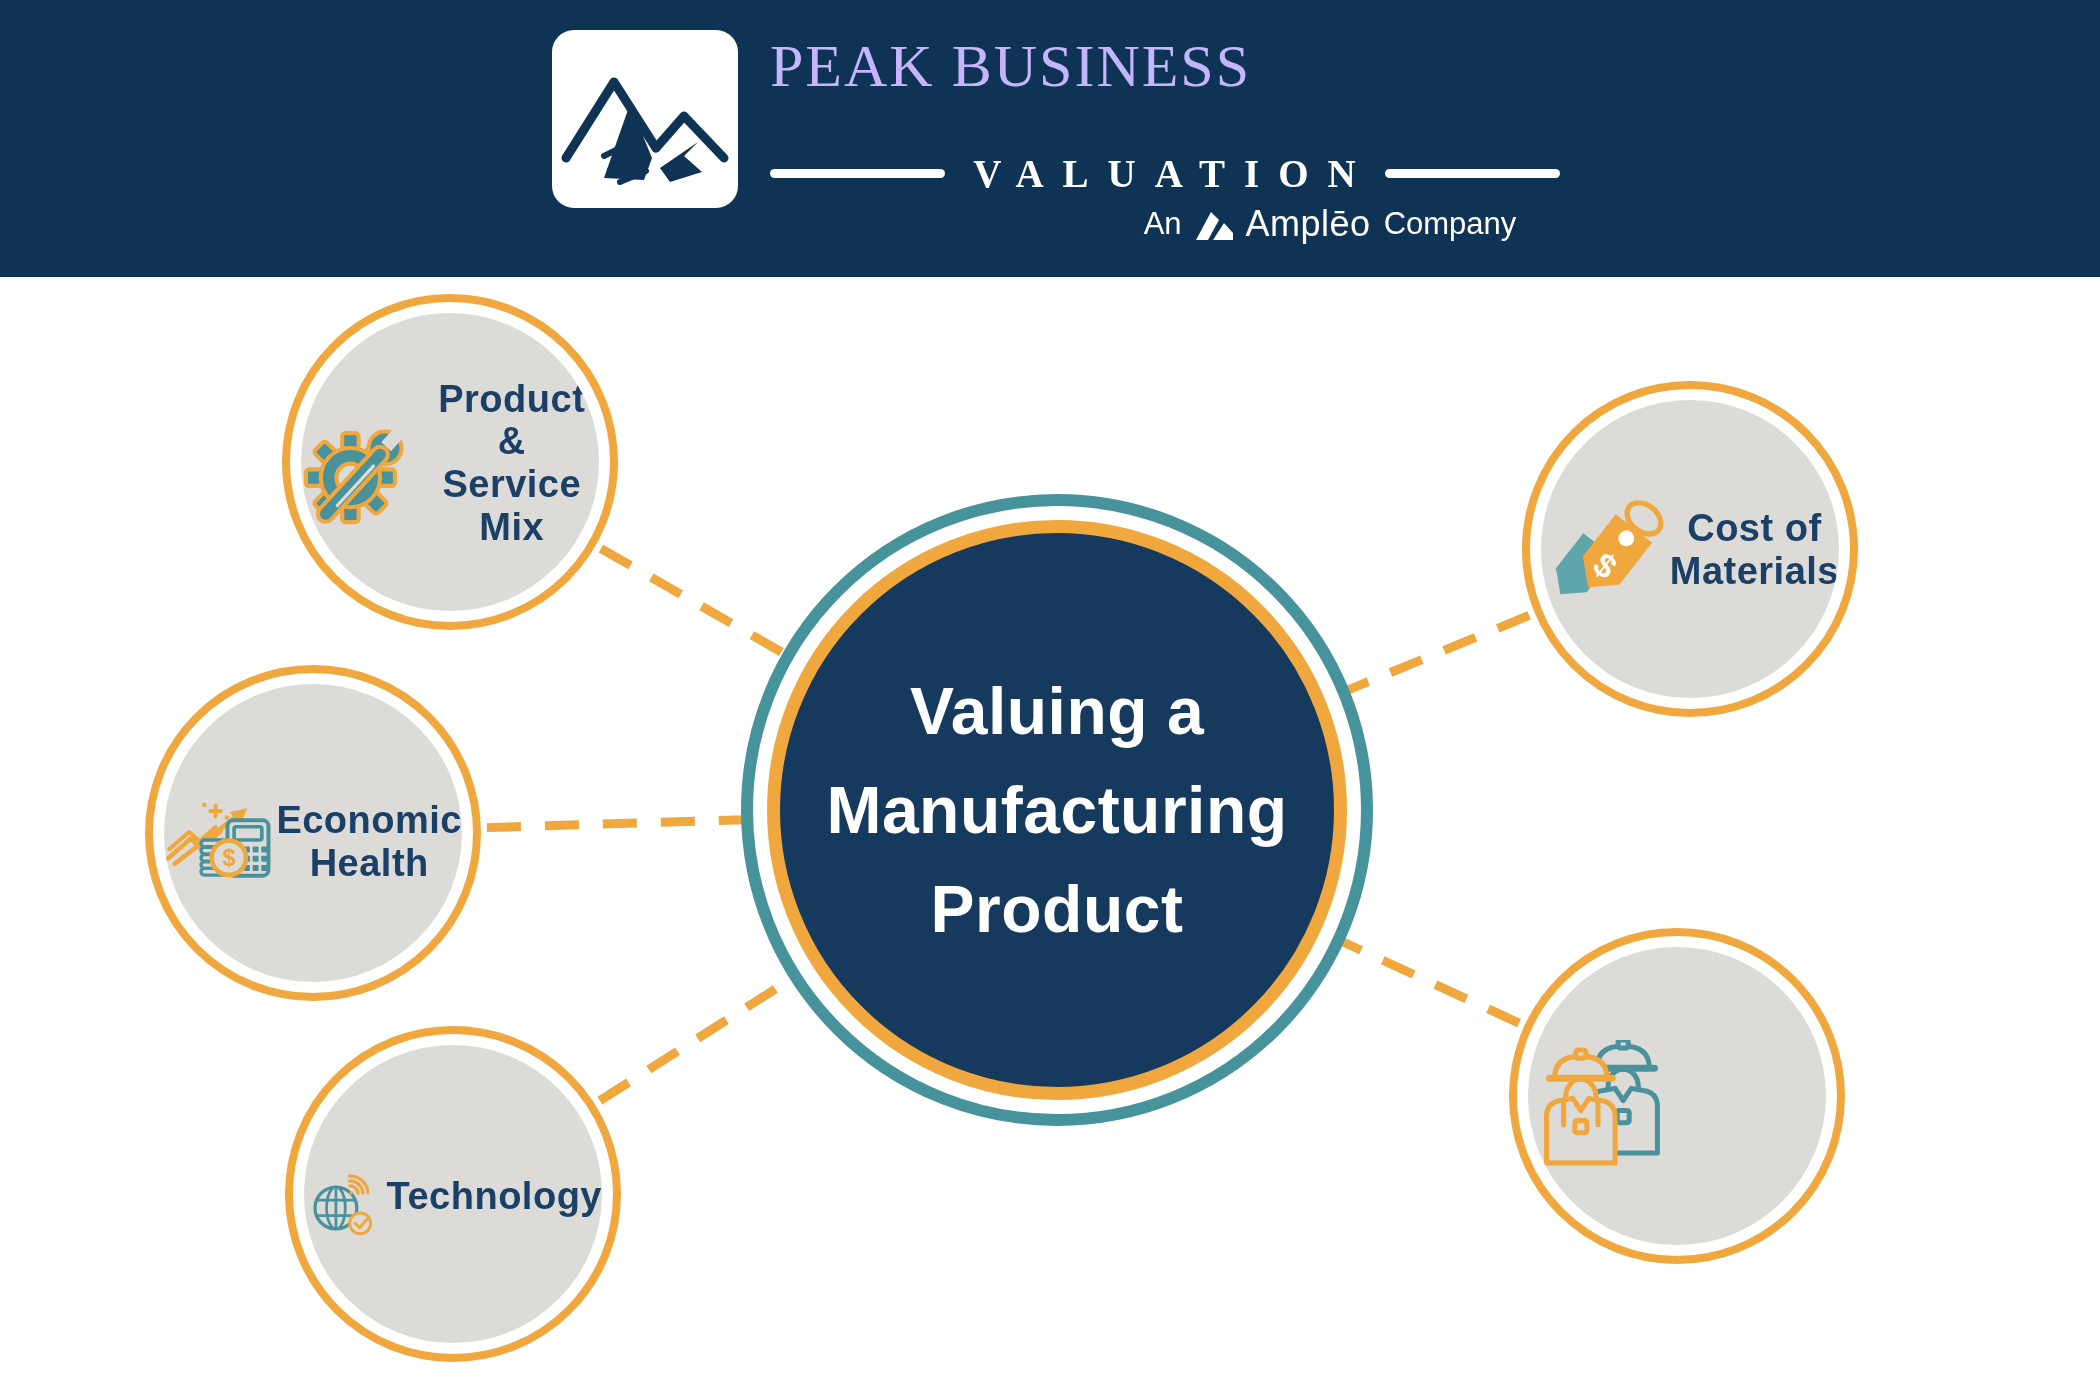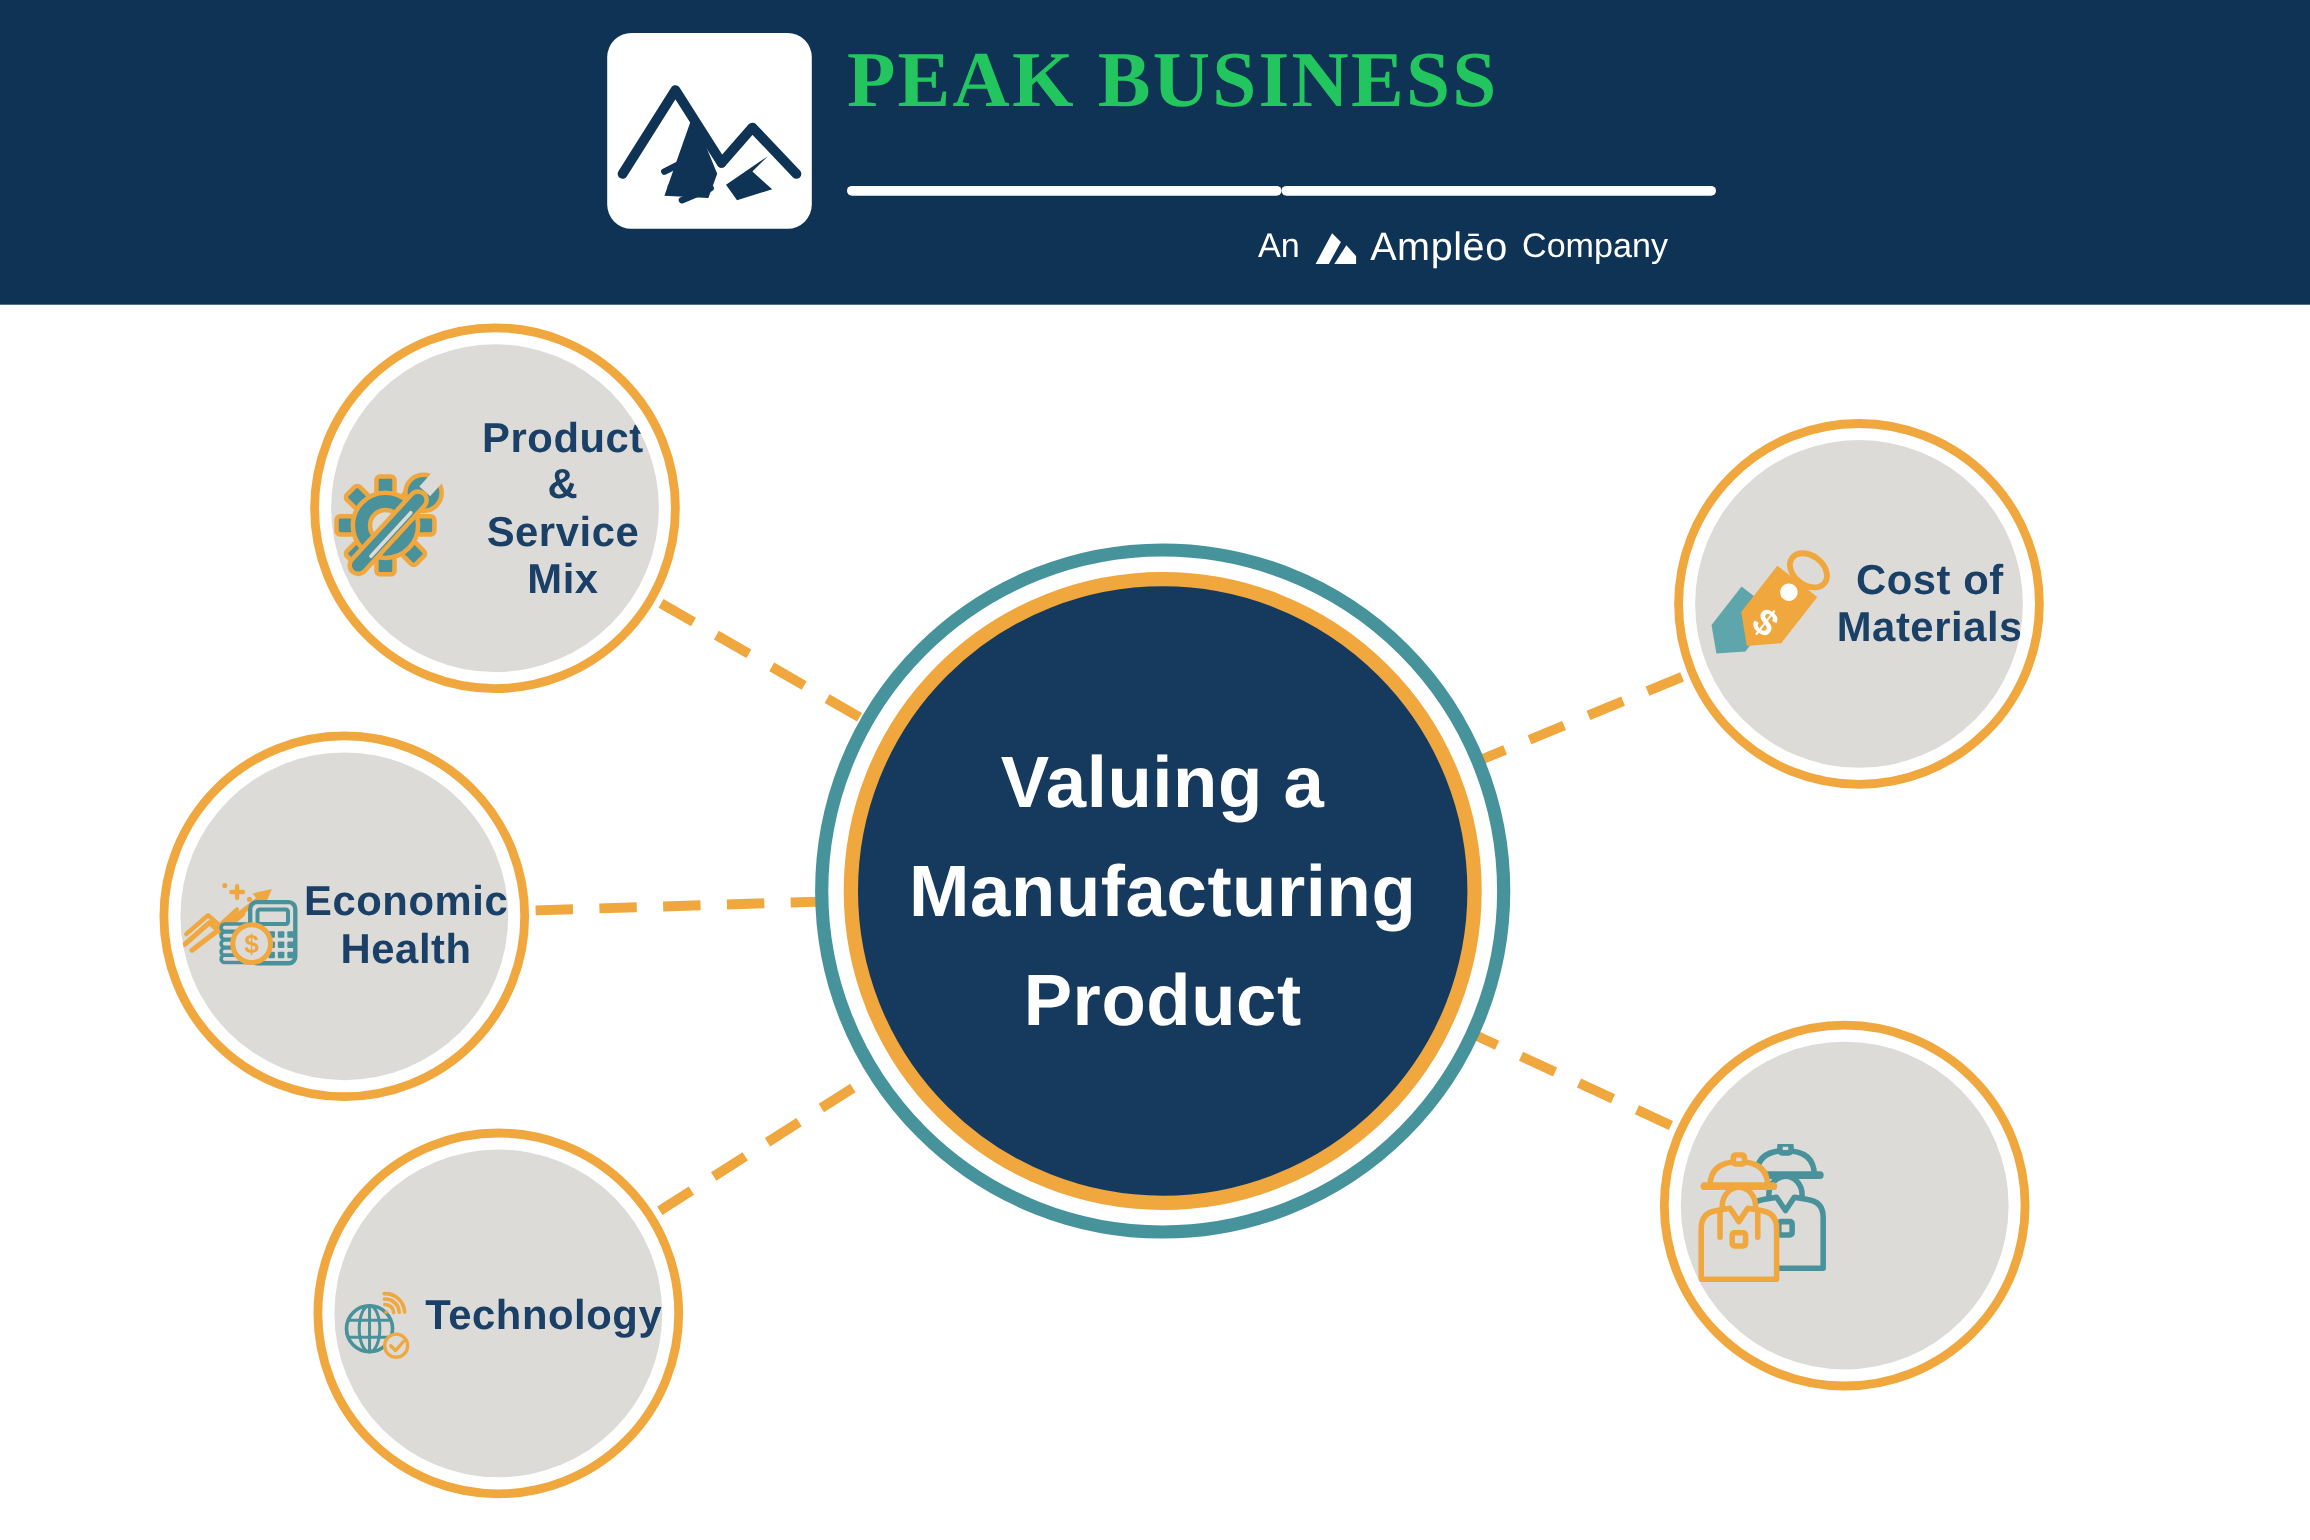--- a/index.html
+++ b/index.html
@@ -2,22 +2,22 @@
 <html><head>
 <meta charset="utf-8">
 <style>
   html,body{margin:0;padding:0;background:#ffffff;}
   .canvas{position:relative;width:2100px;height:1400px;background:#ffffff;overflow:hidden;
           font-family:"Liberation Sans",sans-serif;}
   
   .topbar{position:absolute;left:0;top:0;width:2100px;height:277px;background:#0E3355;}
   .logo-box{position:absolute;left:552px;top:30px;width:186px;height:178px;background:#ffffff;border-radius:22px;}
   .logo-box svg{position:absolute;left:0;top:0;width:100%;height:100%;}
-  .brand-title{position:absolute;left:770px;top:36px;width:800px;color:#22c55e;
-               font-family:"Liberation Serif",serif;font-weight:bold;font-size:72px;line-height:1.0;
+  .brand-title{position:absolute;left:770px;top:36px;width:800px;color:#c4b5fd;
+               font-family:"Liberation Serif",serif;font-weight:normal;font-size:60px;line-height:1.0;
                letter-spacing:2px;white-space:nowrap;}
   .valuation-row{position:absolute;left:770px;top:150px;width:790px;height:46px;display:flex;align-items:center;}
   .valuation-row .rule{flex:1;height:9px;background:#ffffff;border-radius:5px;}
   .valuation-text{color:#ffffff;font-family:"Liberation Serif",serif;font-weight:600;font-size:39px;
                   letter-spacing:19px;padding:0 10px 0 28px;white-space:nowrap;}
   .ampleo-row{position:absolute;left:1100px;top:200px;width:460px;height:48px;display:flex;
               align-items:center;justify-content:center;gap:13px;color:#ffffff;font-size:31px;}
   .ampleo-bold{font-weight:normal;font-size:36px;letter-spacing:0.5px;}
   .ampleo-mark{width:38px;height:32px;}
   
@@ -70,20 +70,21 @@
         <g stroke="#0E3355" stroke-width="6" stroke-linecap="round">
           <line x1="52" y1="126" x2="68" y2="118"></line>
           <line x1="58" y1="140" x2="80" y2="130"></line>
           <line x1="68" y1="152" x2="94" y2="141"></line>
         </g>
       </svg>
     </div>
     <div class="brand-title">PEAK BUSINESS</div>
     <div class="valuation-row">
       <span class="rule"></span>
+      <span class="valuation-text">VALUATION</span>
       <span class="rule"></span>
     </div>
     <div class="ampleo-row">
       <span>An</span>
       <svg class="ampleo-mark" viewBox="0 0 38 32">
         <polygon points="1,32 16,4 24,12 13,32" fill="#ffffff"></polygon>
         <polygon points="18,32 29,15 38,25 38,32" fill="#ffffff"></polygon>
       </svg>
       <span class="ampleo-bold">Amplēo</span>
       <span>Company</span>

